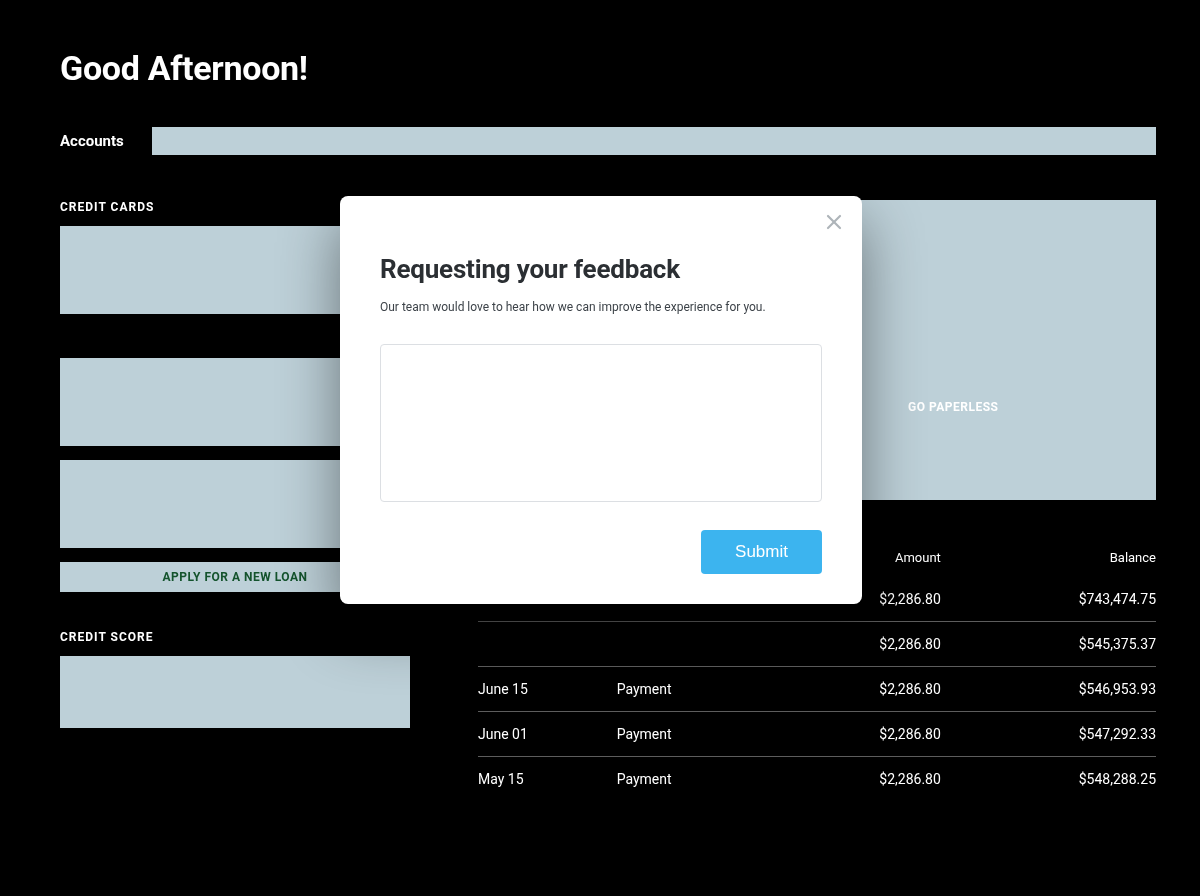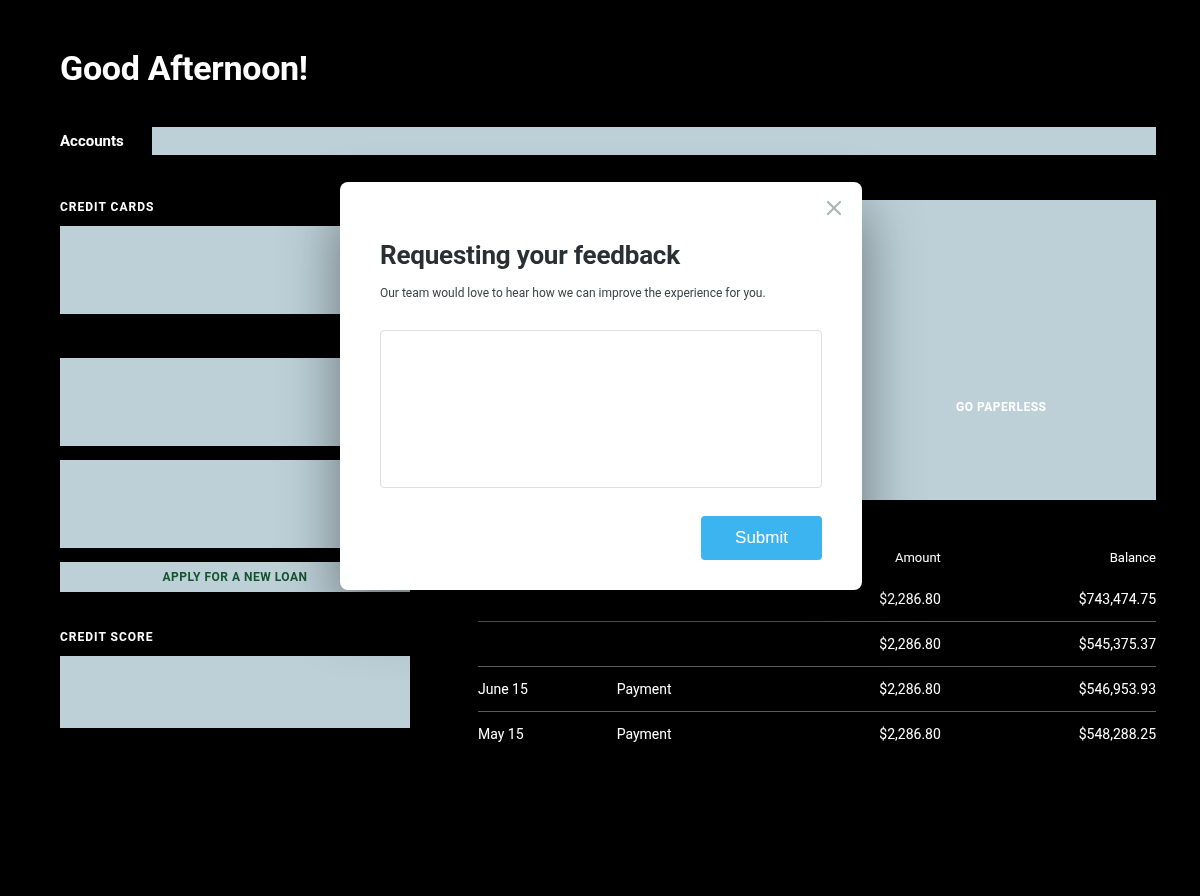--- a/index.html
+++ b/index.html
@@ -104,21 +104,20 @@
     margin-bottom: 50px;
   }
   .paperless {
     position: absolute;
     left: 430px;
     top: 200px;
     font-size: 12px;
     font-weight: 700;
     letter-spacing: 0.5px;
     color: #fff;
-    margin-left: 48px;
   }
   table.trans {
     width: 100%;
     border-collapse: collapse;
     font-size: 14px;
     color: #fff;
   }
   table.trans th {
     text-align: left;
     font-weight: 400;
@@ -130,21 +129,21 @@
   table.trans td {
     padding: 14px 0;
     border-bottom: 1px solid #5d5d5d;
   }
   table.trans tr:first-child td { border-top: none; }
 
   
   .modal {
     position: absolute;
     left: 340px;
-    top: 182px;
+    top: 196px;
     width: 522px;
     background: #fff;
     border-radius: 8px;
     box-shadow: 0 25px 60px rgba(0,0,0,0.45);
     padding: 34px 40px 30px 40px;
     color: #2b2f33;
   }
   .modal-close {
     position: absolute;
     right: 16px;
@@ -257,20 +256,26 @@
             <td class="r">$2,286.80</td>
             <td class="r">$545,375.37</td>
           </tr>
           <tr>
             <td>June 15</td>
             <td>Payment</td>
             <td class="r">$2,286.80</td>
             <td class="r">$546,953.93</td>
           </tr>
           <tr>
+            <td>June 01</td>
+            <td>Payment</td>
+            <td class="r">$2,286.80</td>
+            <td class="r">$547,292.33</td>
+          </tr>
+          <tr>
             <td style="border-bottom:none">May 15</td>
             <td style="border-bottom:none">Payment</td>
             <td style="border-bottom:none" class="r">$2,286.80</td>
             <td style="border-bottom:none" class="r">$548,288.25</td>
           </tr>
         </tbody>
       </table>
     </div>
   </div>
 </div>

